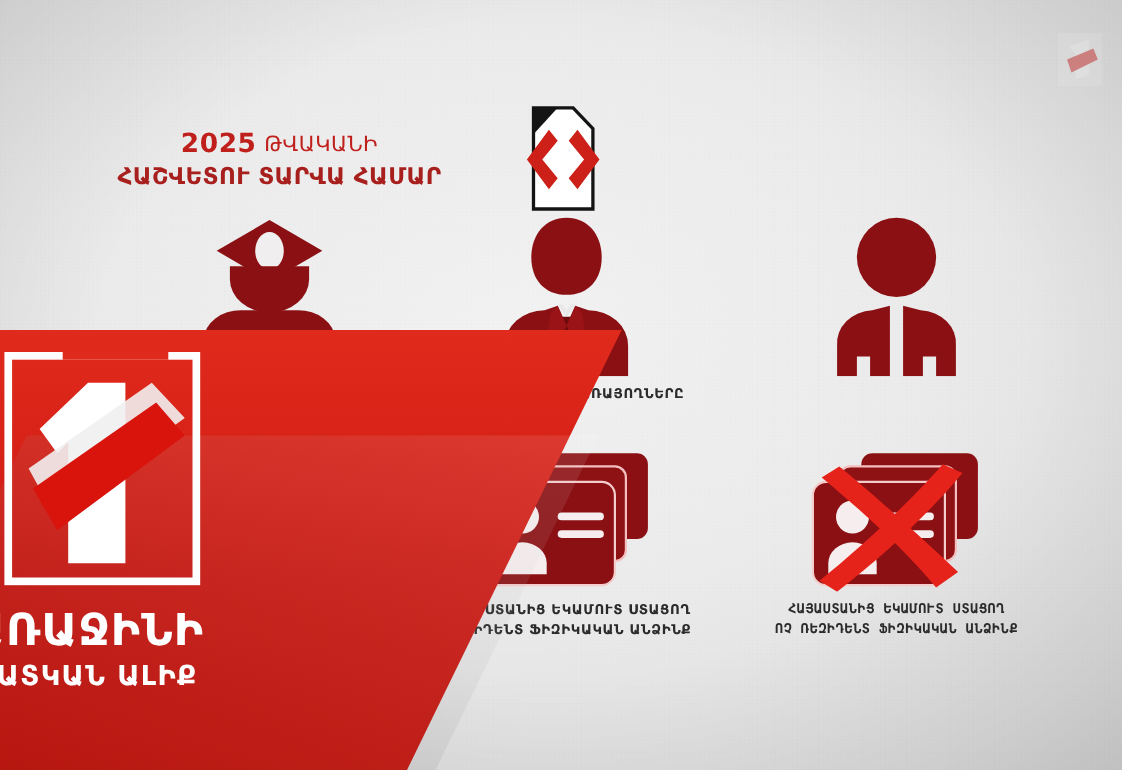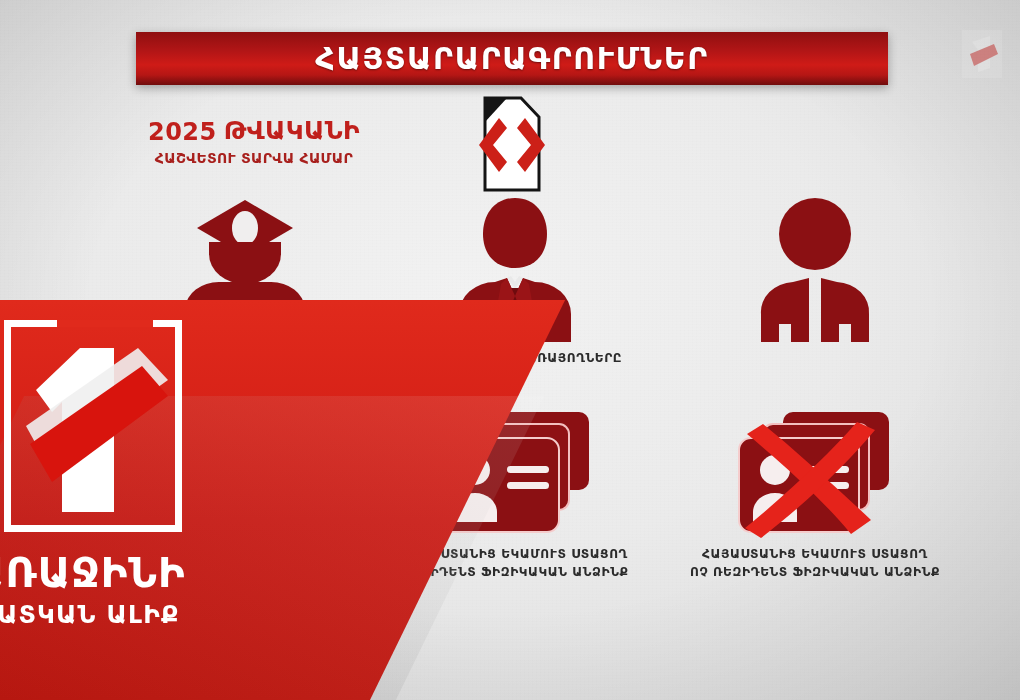--- a/index.html
+++ b/index.html
@@ -72,29 +72,29 @@
 
   .year-line1 { white-space: nowrap; line-height: 1; }
   .year-num {
     font-size: 24px;
     font-weight: 700;
     color: #c0201c;
     letter-spacing: .5px;
     vertical-align: -1px;
   }
   .year-word {
-    font-size: 25px;
-    font-weight: 700;
+    font-size: 19px;
+    font-weight: 400;
     color: #c0201c;
     letter-spacing: .4px;
     margin-left: 7px;
   }
   .year-line2 {
     margin-top: 6px;
-    font-size: 14px;
+    font-size: 21px;
     font-weight: 700;
     color: #a8201d;
     letter-spacing: .3px;
     white-space: nowrap;
   }
 
   
   #doc-icon { position: absolute; left: 463px; top: 96px; width: 92px; height: 96px; }
 
   
@@ -108,21 +108,21 @@
     line-height: 1.45;
     white-space: pre-line;
   }
 
   
   #cell-r1c1 { left: 110px; top: 196px; width: 270px; }
   #cell-r1c2 { left: 380px; top: 196px; width: 270px; }
   #cell-r1c3 { left: 672px; top: 196px; width: 286px; }
   #cell-r2c1 { left: 110px; top: 392px; width: 270px; }
   #cell-r2c2 { left: 380px; top: 392px; width: 270px; }
-  #cell-r2c3 { left: 672px; top: 392px; width: 286px; }
+  #cell-r2c3 { left: 672px; top: 392px; width: 286px; font-family: Liberation Mono, monospace; }
 
   .art-box { height: 146px; display: flex; align-items: flex-end; justify-content: center; }
 
   
   #wm {
     position: absolute;
     left: -10px;
     top: 300px;
     width: 420px;
     height: 400px;
@@ -175,23 +175,20 @@
   }
 </style>
 </head>
 <body>
 
 <div id="stage">
 
   <div id="grain"></div>
   <div id="vignette"></div>
 
-  <div id="title-banner">
-    <span id="title-text">ՀԱՅՏԱՐԱՐԱԳՐՈՒՄՆԵՐ</span>
-  </div>
 
   <div class="year-block" id="year-2025">
     <div class="year-line1">
       <span class="year-num">2025</span><span class="year-word">ԹՎԱԿԱՆԻ</span>
     </div>
     <div class="year-line2">ՀԱՇՎԵՏՈՒ ՏԱՐՎԱ ՀԱՄԱՐ</div>
   </div>
 
 
   <div id="doc-icon">

